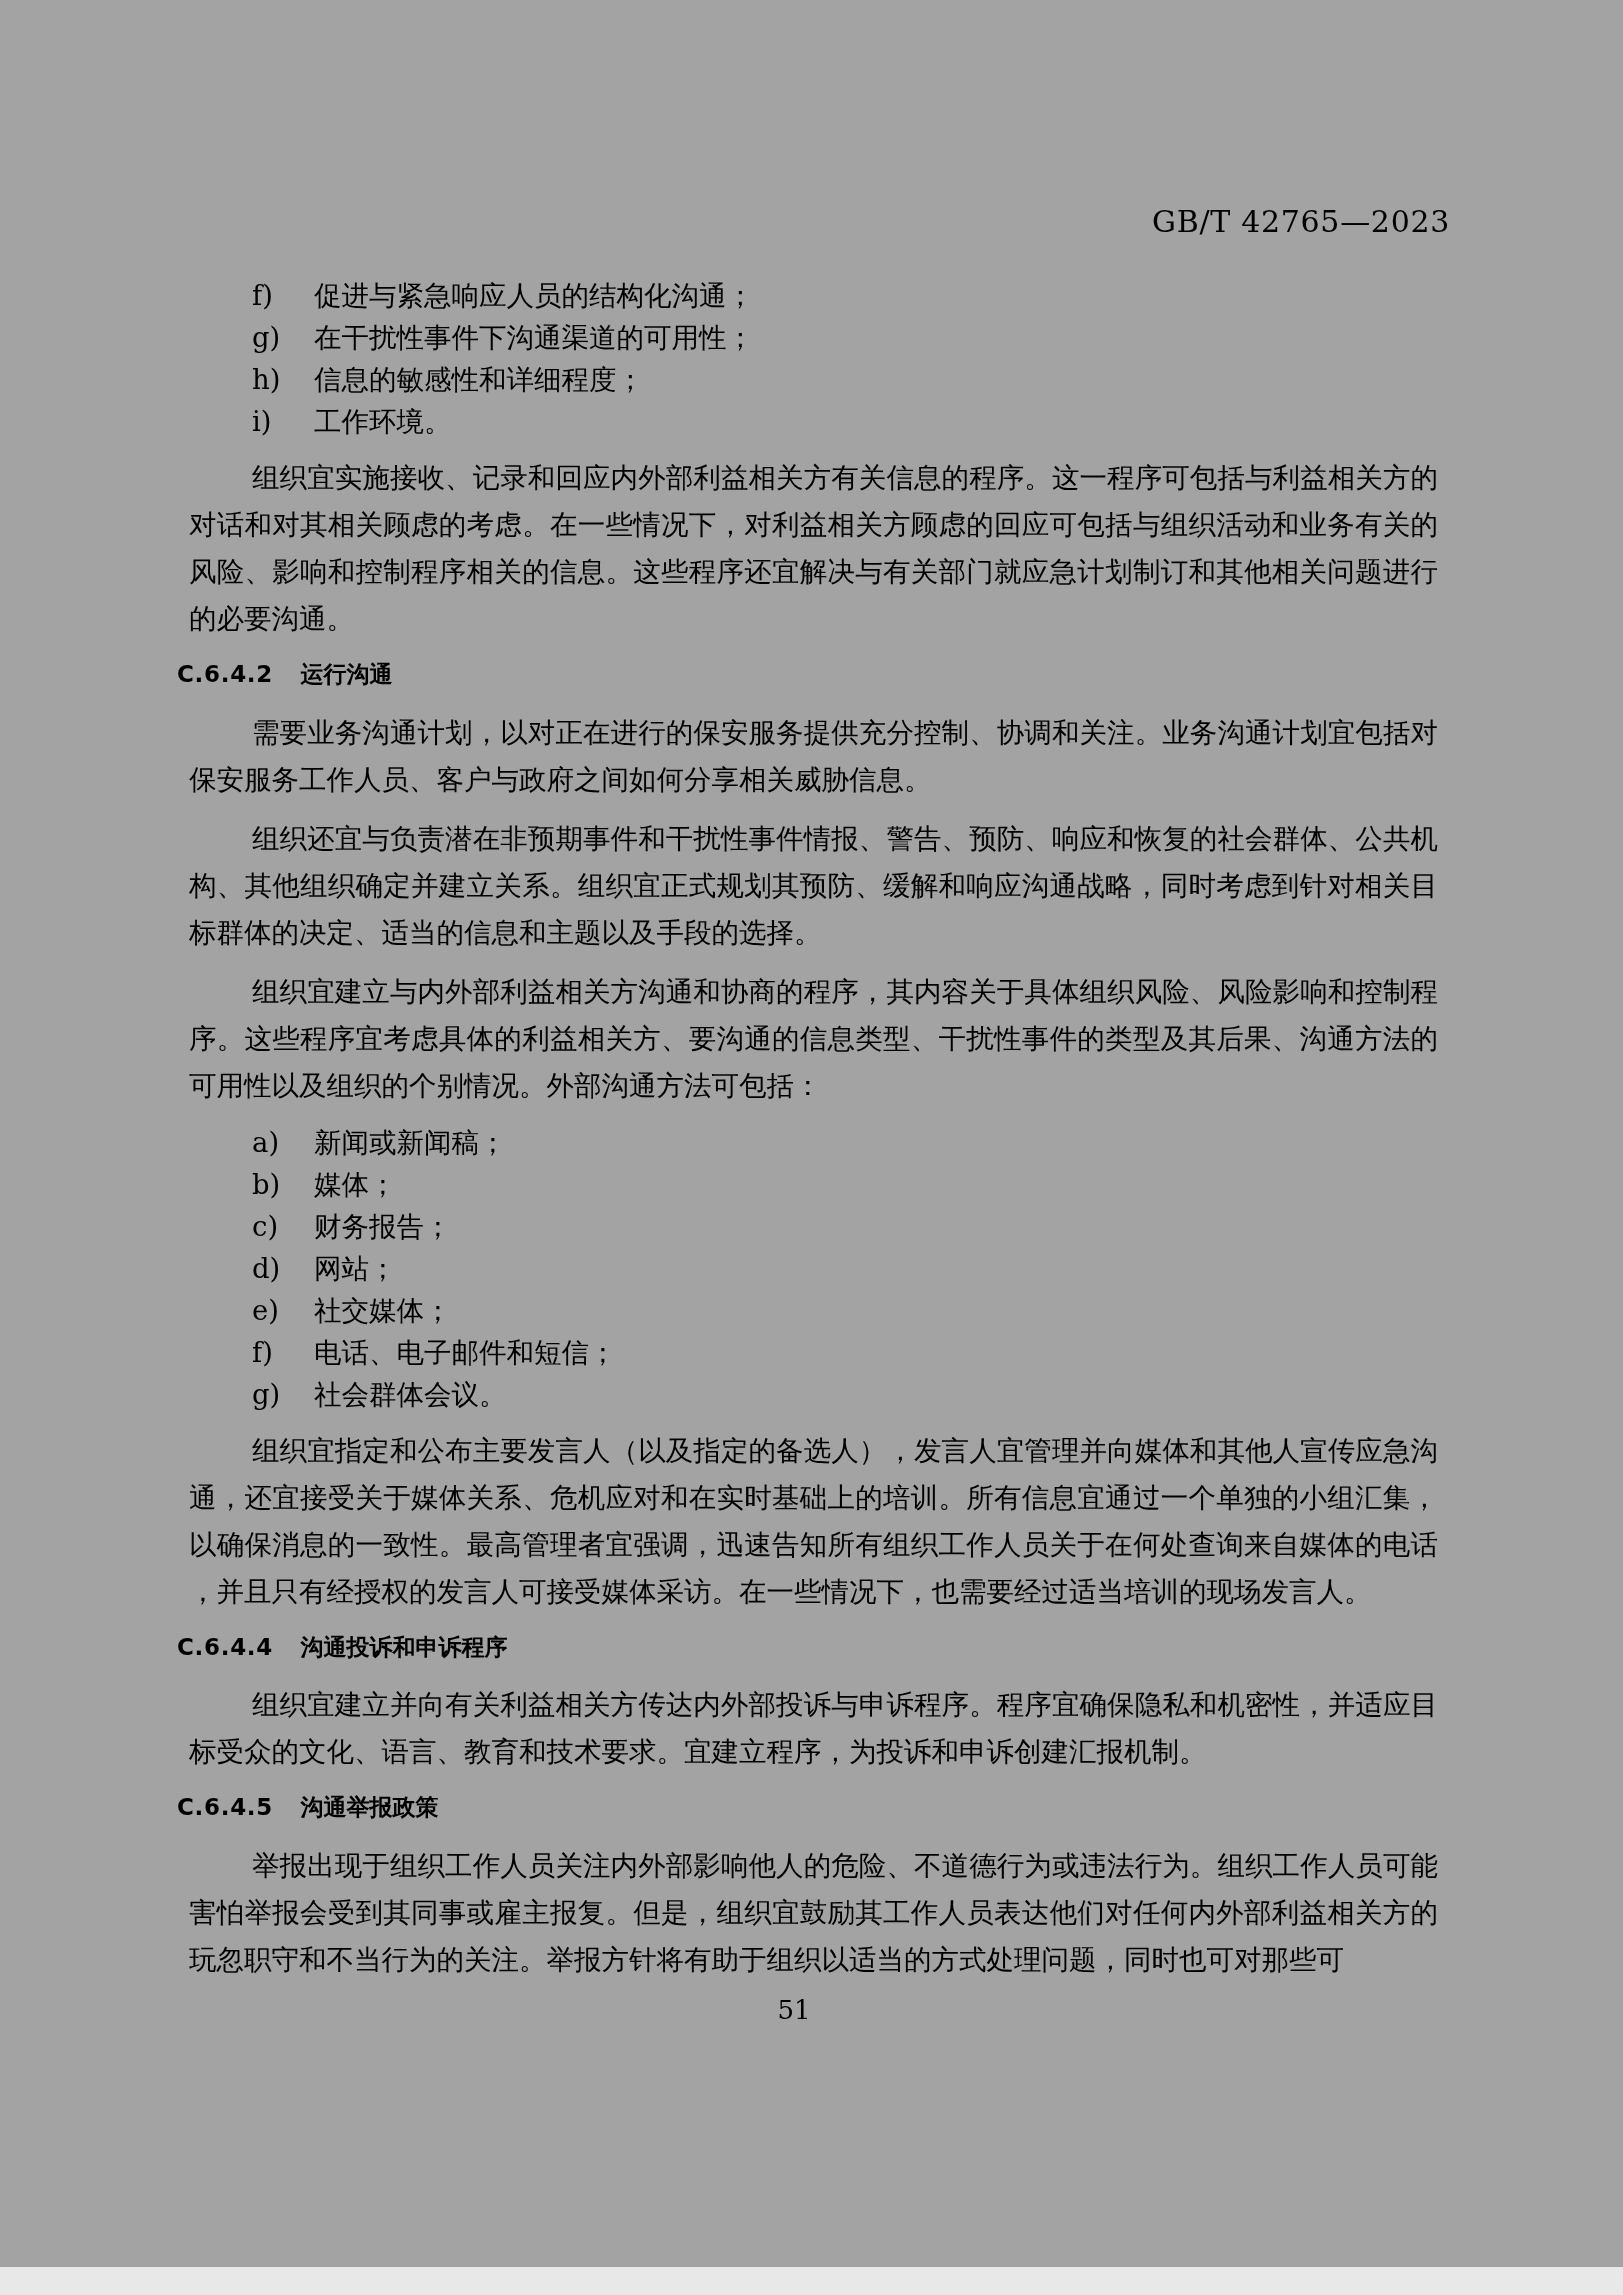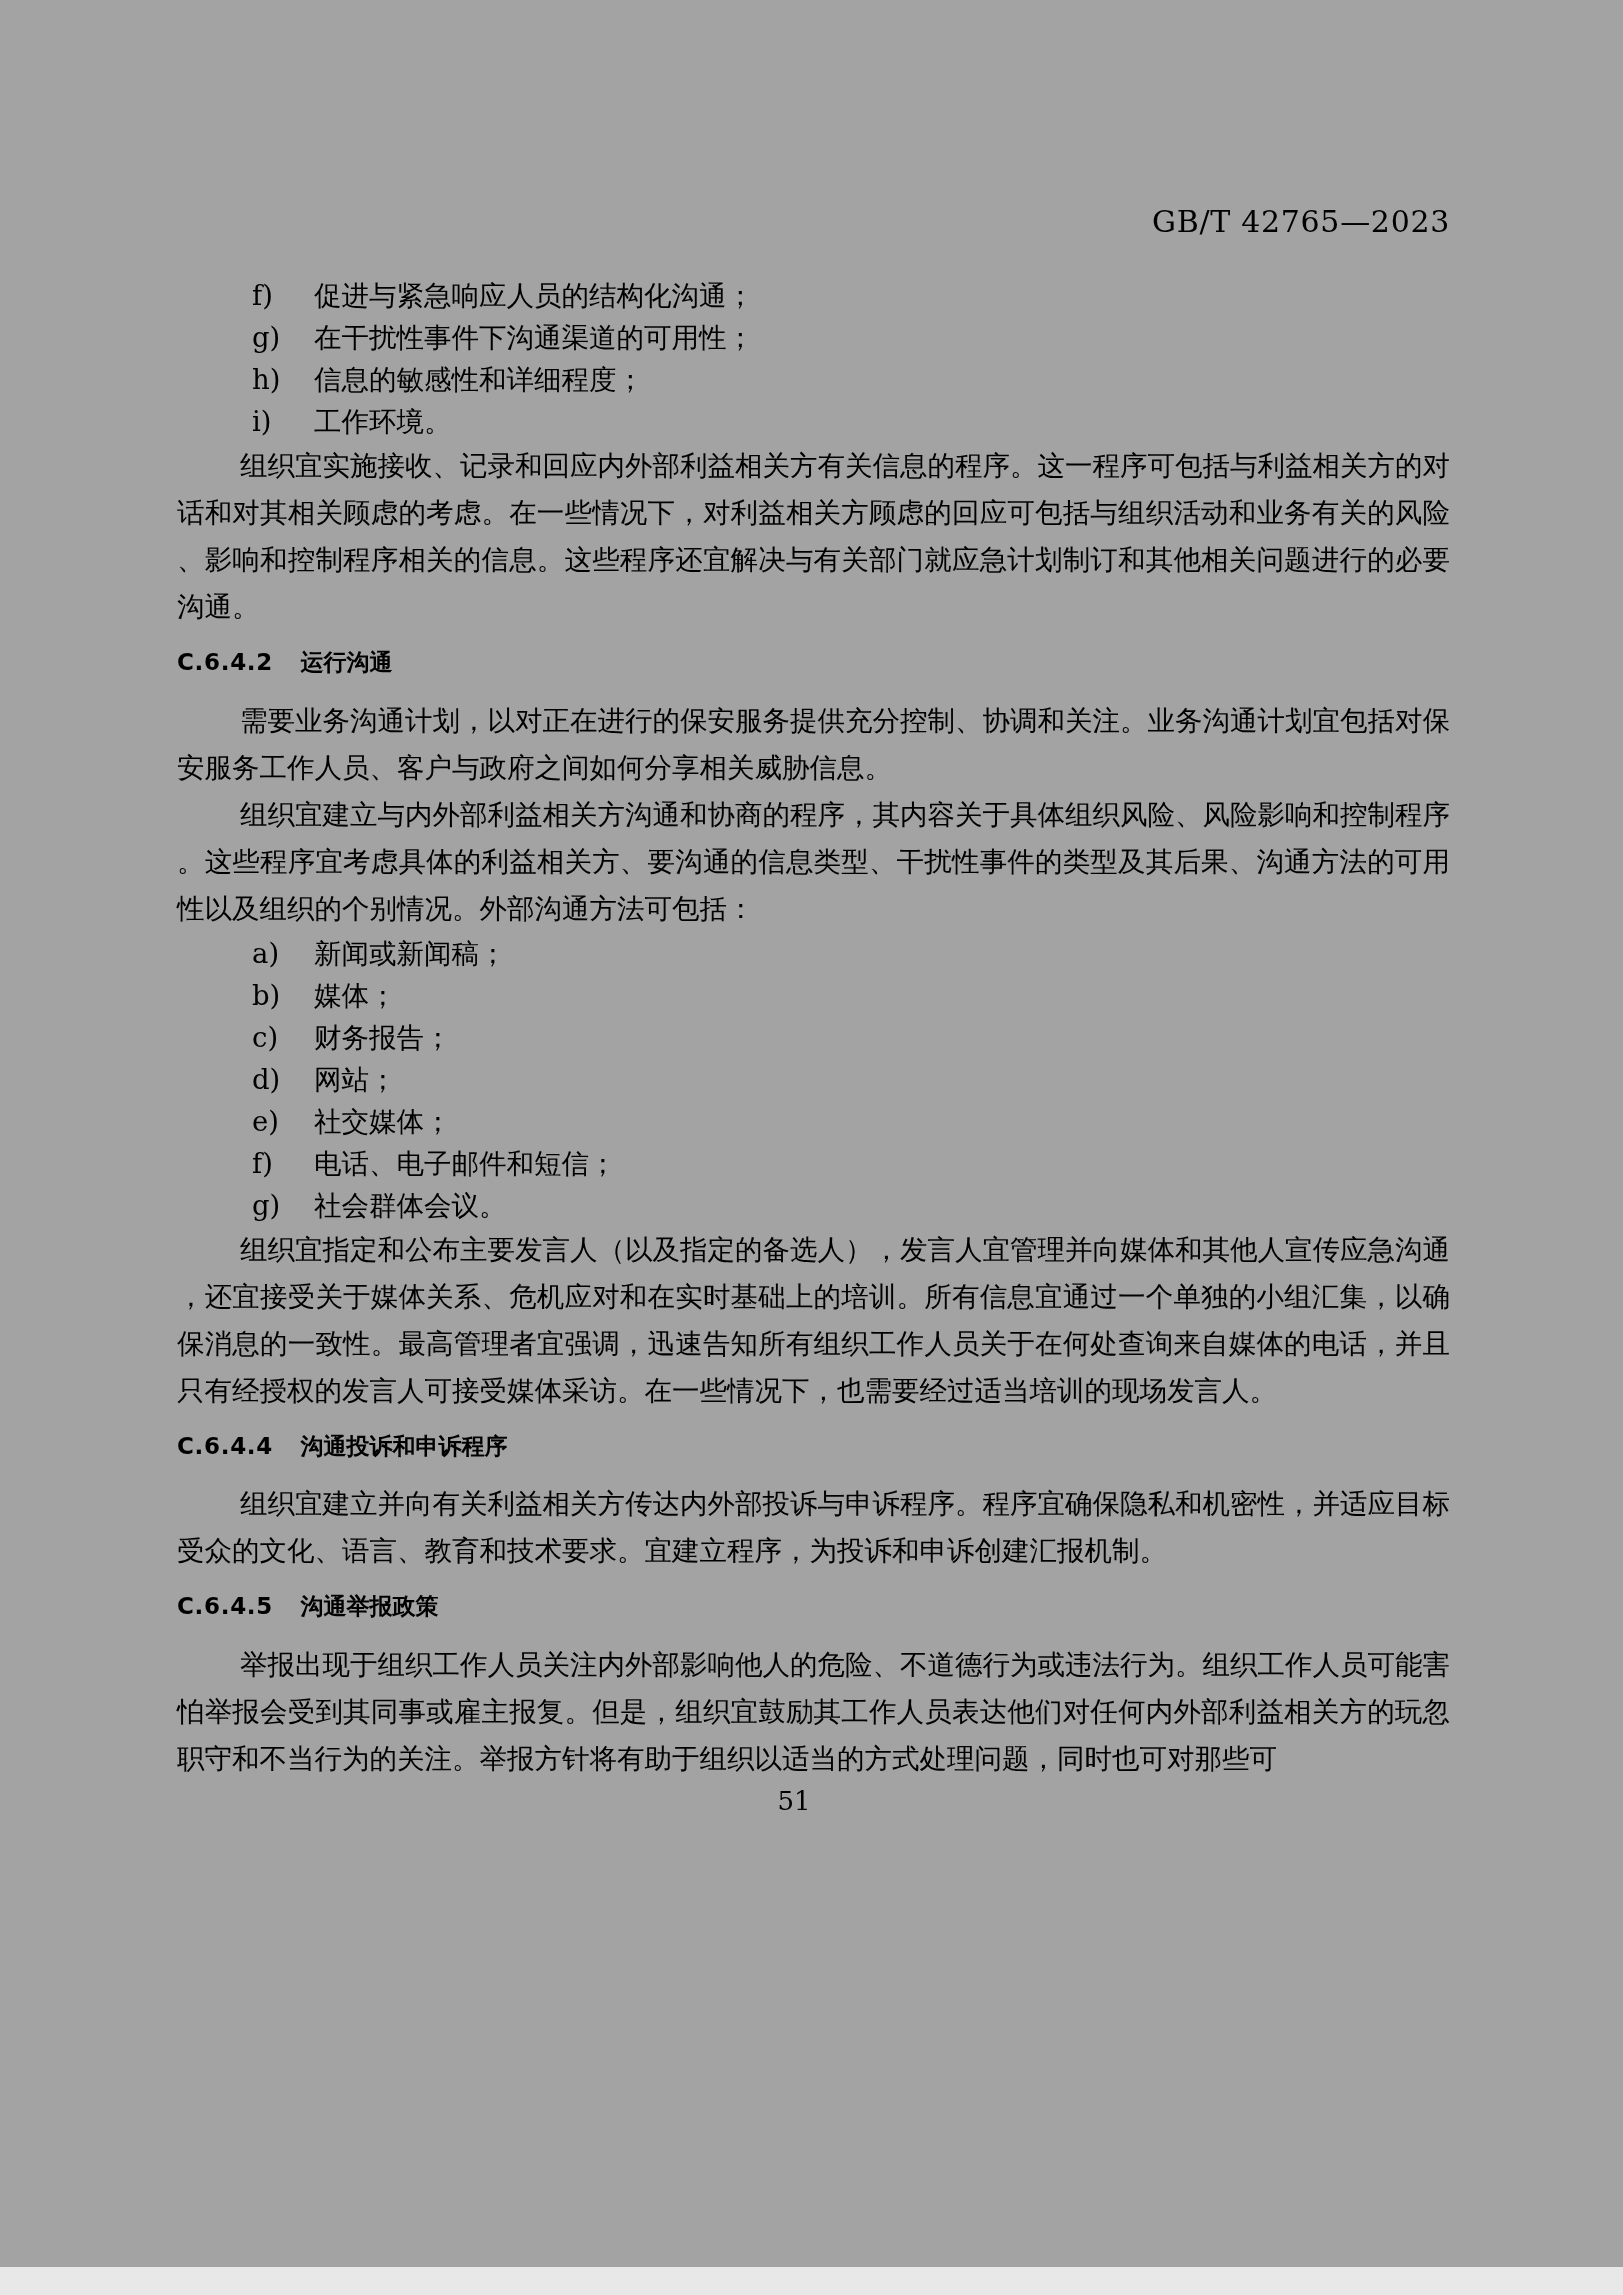--- a/index.html
+++ b/index.html
@@ -35,21 +35,21 @@
     font-size: 27.5px;
     line-height: 42px;
     padding-left: 75px;
   }
   .li .lbl {
     flex: none;
     width: 62px;
   }
   .li .txt { flex: 1; }
   .para {
-    margin: 0;
+    margin: 12px;
     font-size: 27.5px;
     line-height: 47px;
     text-align: justify;
     text-justify: inter-ideograph;
     text-indent: 63px;
     word-break: break-all;
     line-break: anywhere;
   }
   .sec-h {
     margin-top: 13px;
@@ -98,20 +98,21 @@
       </div>
     </div>
 
     <p class="para">组织宜实施接收、记录和回应内外部利益相关方有关信息的程序。这一程序可包括与利益相关方的对话和对其相关顾虑的考虑。在一些情况下，对利益相关方顾虑的回应可包括与组织活动和业务有关的风险、影响和控制程序相关的信息。这些程序还宜解决与有关部门就应急计划制订和其他相关问题进行的必要沟通。</p>
 
     <div class="sec-h">
       <span class="num">C.6.4.2</span><span>运行沟通</span>
     </div>
     <p class="para">需要业务沟通计划，以对正在进行的保安服务提供充分控制、协调和关注。业务沟通计划宜包括对保安服务工作人员、客户与政府之间如何分享相关威胁信息。</p>
 
+    <p class="para">组织还宜与负责潜在非预期事件和干扰性事件情报、警告、预防、响应和恢复的社会群体、公共机构、其他组织确定并建立关系。组织宜正式规划其预防、缓解和响应沟通战略，同时考虑到针对相关目标群体的决定、适当的信息和主题以及手段的选择。</p>
     <p class="para">组织宜建立与内外部利益相关方沟通和协商的程序，其内容关于具体组织风险、风险影响和控制程序。这些程序宜考虑具体的利益相关方、要沟通的信息类型、干扰性事件的类型及其后果、沟通方法的可用性以及组织的个别情况。外部沟通方法可包括：</p>
 
     <div class="ol-list">
       <div class="li">
         <span class="lbl">a)</span>
         <span class="txt">新闻或新闻稿；</span>
       </div>
       <div class="li">
         <span class="lbl">b)</span>
         <span class="txt">媒体；</span>

